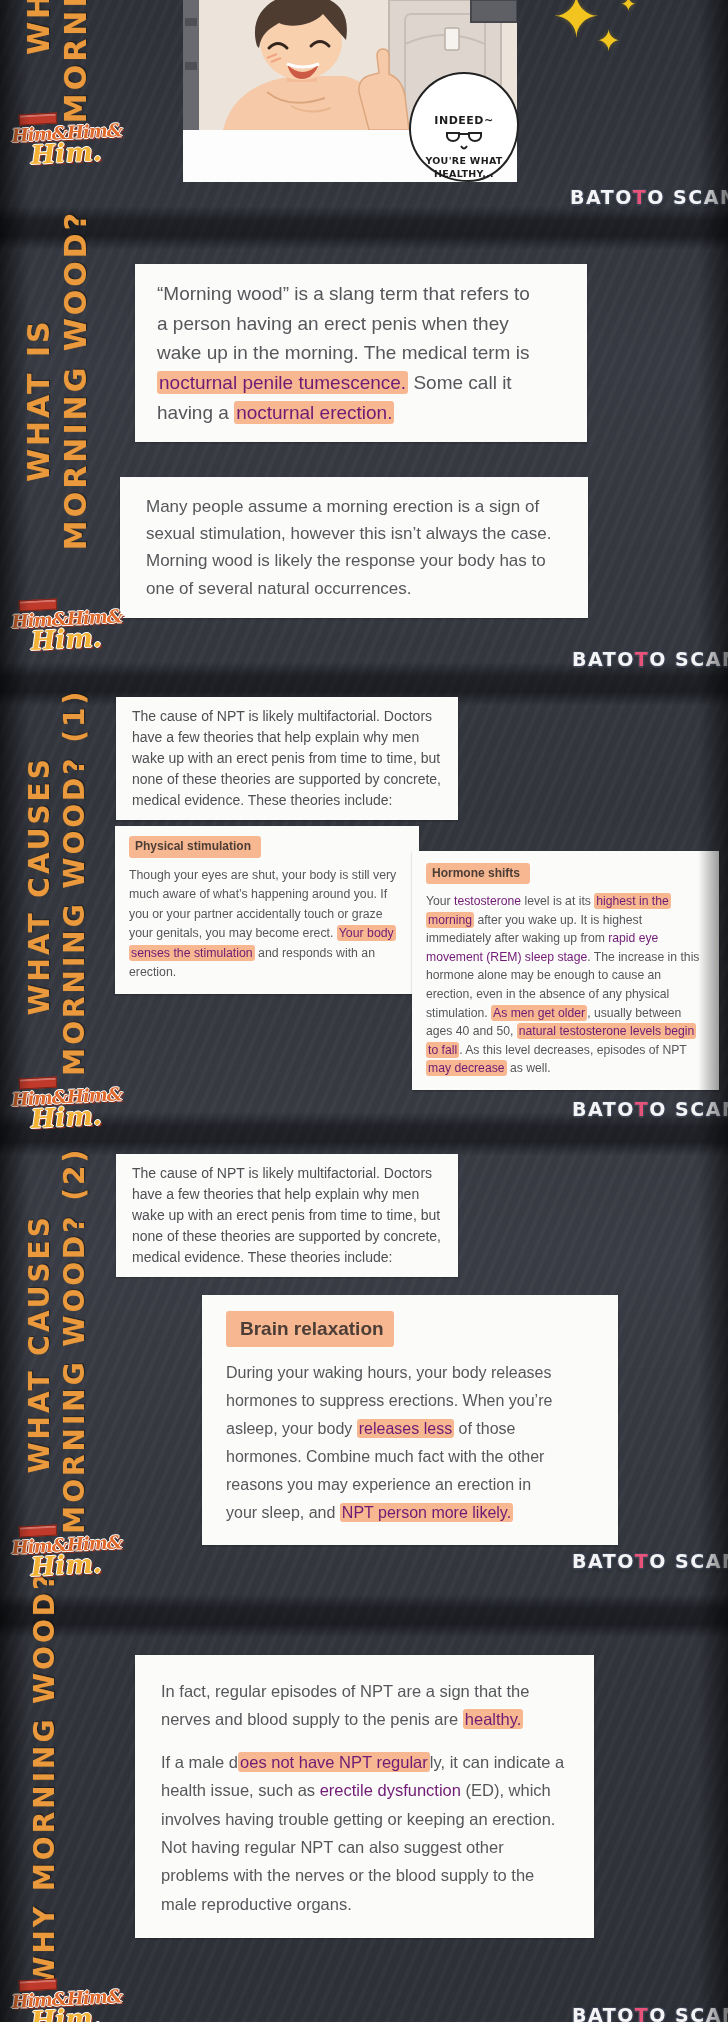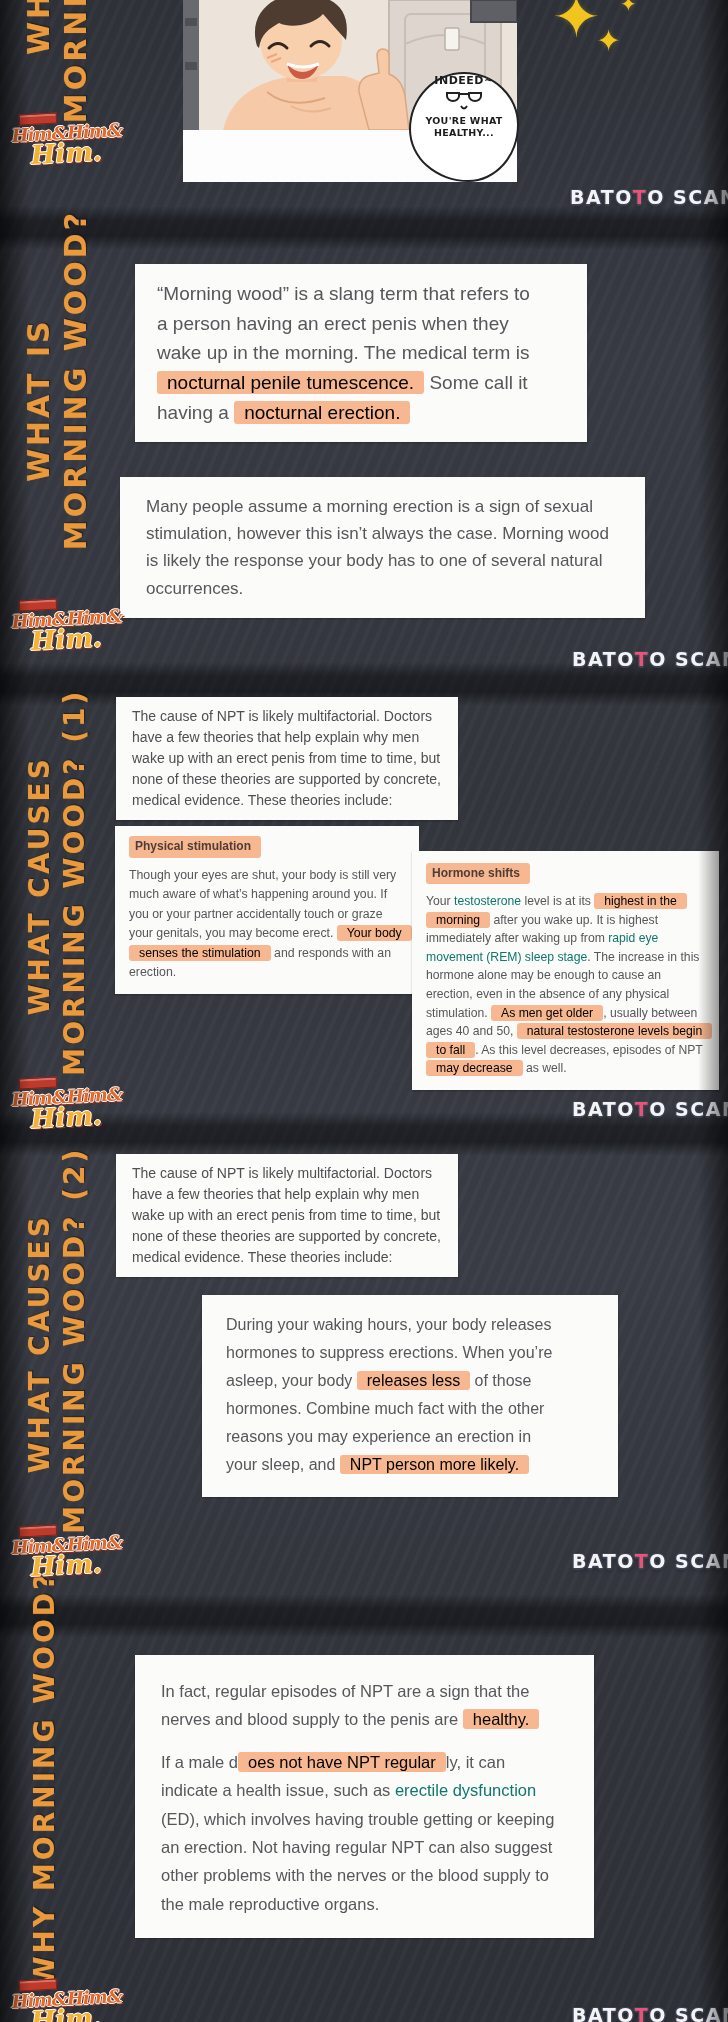--- a/index.html
+++ b/index.html
@@ -24,46 +24,46 @@
   .vt-s3{left:-132px;top:851px;width:380px;font-size:28px;}
   .vt-s4{left:-132px;top:1309px;width:380px;font-size:28px;}
   .vt-s5{left:-155px;top:1770px;width:400px;font-size:28px;}
 
   
   .panel{position:absolute;left:183px;top:0;width:334px;height:182px;background:#ece4db;z-index:2;}
   .panel .photo{position:absolute;left:0;top:0;width:334px;height:130px;overflow:hidden;}
   .panel .strip{position:absolute;left:0;top:130px;width:334px;height:52px;background:#fdfdfd;}
   .bubble{position:absolute;left:226px;top:72px;width:106px;height:106px;background:#fff;
     border:2px solid #222;border-radius:50% 50% 46% 54%/52% 48% 52% 48%;z-index:5;
-    display:flex;flex-direction:column;align-items:center;justify-content:flex-start;gap:2px;
+    display:flex;flex-direction:column;align-items:center;justify-content:flex-end;gap:2px;
     font-family:"DejaVu Sans",sans-serif;font-weight:bold;color:#1c1c1c;text-align:center;}
   .bubble .t1{font-size:11px;letter-spacing:.5px;}
   .bubble .t2{font-size:9.5px;line-height:1.3;letter-spacing:.3px;}
   .spark{position:absolute;color:#f2c41f;z-index:2;text-shadow:0 0 4px rgba(242,196,31,.35);
     font-family:"DejaVu Sans",sans-serif;line-height:1;}
 
   
   .wbox{position:absolute;background:#fbfbfa;color:#56575a;z-index:2;box-sizing:border-box;
     box-shadow:0 1px 2px rgba(0,0,0,.25);}
   .b2a{left:135px;top:264px;width:452px;padding:15px 56px 15px 22px;font-size:19px;line-height:1.56;}
-  .b2b{left:120px;top:477px;width:525px;padding:16px 32px 16px 26px;font-size:17px;line-height:1.6;}
+  .b2b{left:120px;top:477px;width:468px;padding:16px 32px 16px 26px;font-size:17px;line-height:1.6;}
   .b3a{left:116px;top:697px;width:342px;padding:9px 14px 9px 16px;font-size:14px;line-height:1.5;color:#4e4f52;}
   .b4a{left:116px;top:1154px;width:342px;padding:9px 14px 9px 16px;font-size:14px;line-height:1.5;color:#4e4f52;}
   .cardP{left:115px;top:826px;width:304px;padding:10px 14px 12px 14px;font-size:12.3px;line-height:1.58;}
   .cardH{left:412px;top:851px;width:307px;padding:12px 14px 12px 14px;font-size:12.2px;line-height:1.52;}
   .cardB{left:202px;top:1295px;width:416px;padding:16px 52px 18px 24px;font-size:16px;line-height:1.75;}
   .b5{left:135px;top:1655px;width:459px;padding:22px 28px 20px 26px;font-size:16.5px;line-height:1.72;}
   .b5 .p + .p{margin-top:14px;}
   .hl-header{display:inline-block;font-weight:bold;color:#4c3e37;
     background:rgba(246,166,118,.8);border-radius:3px;padding:1px 10px 2px 6px;}
   .cardP .hl-header,.cardH .hl-header{font-size:12px;margin-bottom:8px;}
   .cardB .hl-header{font-size:19px;margin-bottom:12px;padding-left:14px;}
-  .seg-hl{background:rgba(246,166,118,.8);color:#000000;border-radius:3px;padding:1px 10px;
+  .seg-hl{background:rgba(246,166,118,.8);color:#701a75;border-radius:3px;padding:1px 2px;
     -webkit-box-decoration-break:clone;box-decoration-break:clone;}
-  .seg-link{color:#0f766e;}
+  .seg-link{color:#701a75;}
 
   
   .himlogo{position:absolute;width:110px;transform:rotate(-3deg);z-index:3;
     font-family:"DejaVu Serif",serif;font-style:italic;font-weight:bold;line-height:1;}
   .himlogo .banner{width:36px;height:9px;background:#c03a2b;border:1px solid #7e2318;margin:0 0 1px 8px;
     box-shadow:inset 0 2px 0 rgba(255,255,255,.3);}
   .himlogo .l1{font-size:18px;color:#e06a2c;letter-spacing:-1px;
     text-shadow:-1px 0 0 #fff,1px 0 0 #fff,0 -1px 0 #fff,0 1px 0 #fff,2px 2px 0 #8a2f1f;}
   .himlogo .l2{font-size:26px;color:#f3b233;margin:-2px 0 0 18px;
     text-shadow:-1px 0 0 #fff,1px 0 0 #fff,0 -1px 0 #fff,0 1px 0 #fff,2px 2px 0 #8a2f1f;}
@@ -183,20 +183,21 @@
   <div class="batoto" style="left:572px;top:1098px"><span>BATO</span><span class="pink">T</span><span>O</span>&nbsp;<span>SCANS</span></div>
 
   <div class="vtitle vt-s4">
     <div>WHAT CAUSES</div>
     <div>MORNING WOOD? (2)</div>
   </div>
   <div class="wbox b4a">
     <span>The cause of NPT is likely multifactorial. Doctors have a few theories that help explain why men wake up with an erect penis from time to time, but none of these theories are supported by concrete, medical evidence. These theories include:</span>
   </div>
   <div class="wbox cardB">
+    <span class="hl-header">Brain relaxation</span>
     <div><span>During your waking hours, your body releases hormones to suppress erections. When you’re asleep, your body </span><span class="seg-hl">releases less</span><span> of those hormones. Combine much fact with the other reasons you may experience an erection in your sleep, and </span><span class="seg-hl">NPT person more likely.</span></div>
   </div>
   <div class="himlogo" style="left:12px;top:1524px">
     <div class="banner"></div>
     <div class="l1">Him&amp;Him&amp;</div>
     <div class="l2">Him.</div>
   </div>
   <div class="batoto" style="left:572px;top:1550px"><span>BATO</span><span class="pink">T</span><span>O</span>&nbsp;<span>SCANS</span></div>
 
   <div class="vtitle vt-s5">

